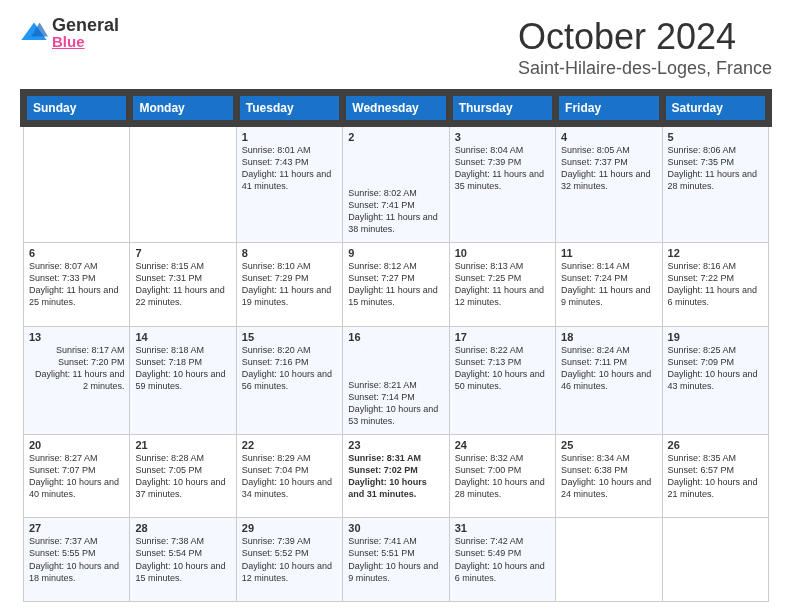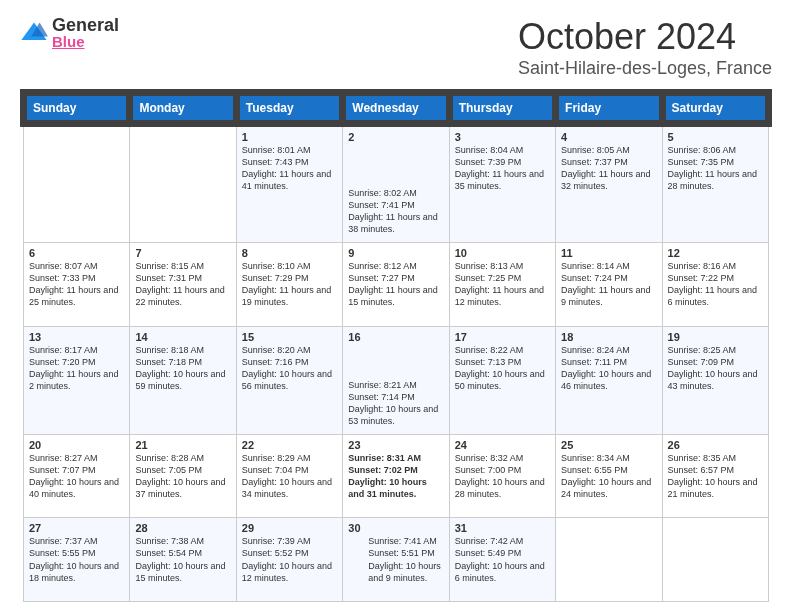--- a/index.html
+++ b/index.html
@@ -214,21 +214,21 @@
           <td>
             <span class="day-num">12</span>
             <div class="day-info" style="white-space: pre-line;">Sunrise: 8:16 AM
 Sunset: 7:22 PM
 Daylight: 11 hours and 6 minutes.</div>
           </td>
         </tr>
         <tr>
           <td>
             <span class="day-num">13</span>
-            <div class="day-info" style="white-space: pre-line;">Sunrise: 8:17 AM
+            <div class="day-info" style="white-space: pre-line; text-align: right;">Sunrise: 8:17 AM
 Sunset: 7:20 PM
 Daylight: 11 hours and 2 minutes.</div>
           </td>
           <td>
             <span class="day-num">14</span>
             <div class="day-info" style="white-space: pre-line;">Sunrise: 8:18 AM
 Sunset: 7:18 PM
 Daylight: 10 hours and 59 minutes.</div>
           </td>
           <td>
@@ -289,21 +289,21 @@
           </td>
           <td>
             <span class="day-num">24</span>
             <div class="day-info" style="white-space: pre-line;">Sunrise: 8:32 AM
 Sunset: 7:00 PM
 Daylight: 10 hours and 28 minutes.</div>
           </td>
           <td>
             <span class="day-num">25</span>
             <div class="day-info" style="white-space: pre-line;">Sunrise: 8:34 AM
-Sunset: 6:55 PM
+Sunset: 6:38 PM
 Daylight: 10 hours and 24 minutes.</div>
           </td>
           <td>
             <span class="day-num">26</span>
             <div class="day-info" style="white-space: pre-line;">Sunrise: 8:35 AM
 Sunset: 6:57 PM
 Daylight: 10 hours and 21 minutes.</div>
           </td>
         </tr>
         <tr>
@@ -320,21 +320,21 @@
 Daylight: 10 hours and 15 minutes.</div>
           </td>
           <td>
             <span class="day-num">29</span>
             <div class="day-info" style="white-space: pre-line;">Sunrise: 7:39 AM
 Sunset: 5:52 PM
 Daylight: 10 hours and 12 minutes.</div>
           </td>
           <td>
             <span class="day-num">30</span>
-            <div class="day-info" style="white-space: pre-line; margin-left: 20px;">Sunrise: 7:41 AM
+            <div class="day-info" style="white-space: pre-line;">Sunrise: 7:41 AM
 Sunset: 5:51 PM
 Daylight: 10 hours and 9 minutes.</div>
           </td>
           <td>
             <span class="day-num">31</span>
             <div class="day-info" style="white-space: pre-line;">Sunrise: 7:42 AM
 Sunset: 5:49 PM
 Daylight: 10 hours and 6 minutes.</div>
           </td>
           <td class="empty-cell"></td>

